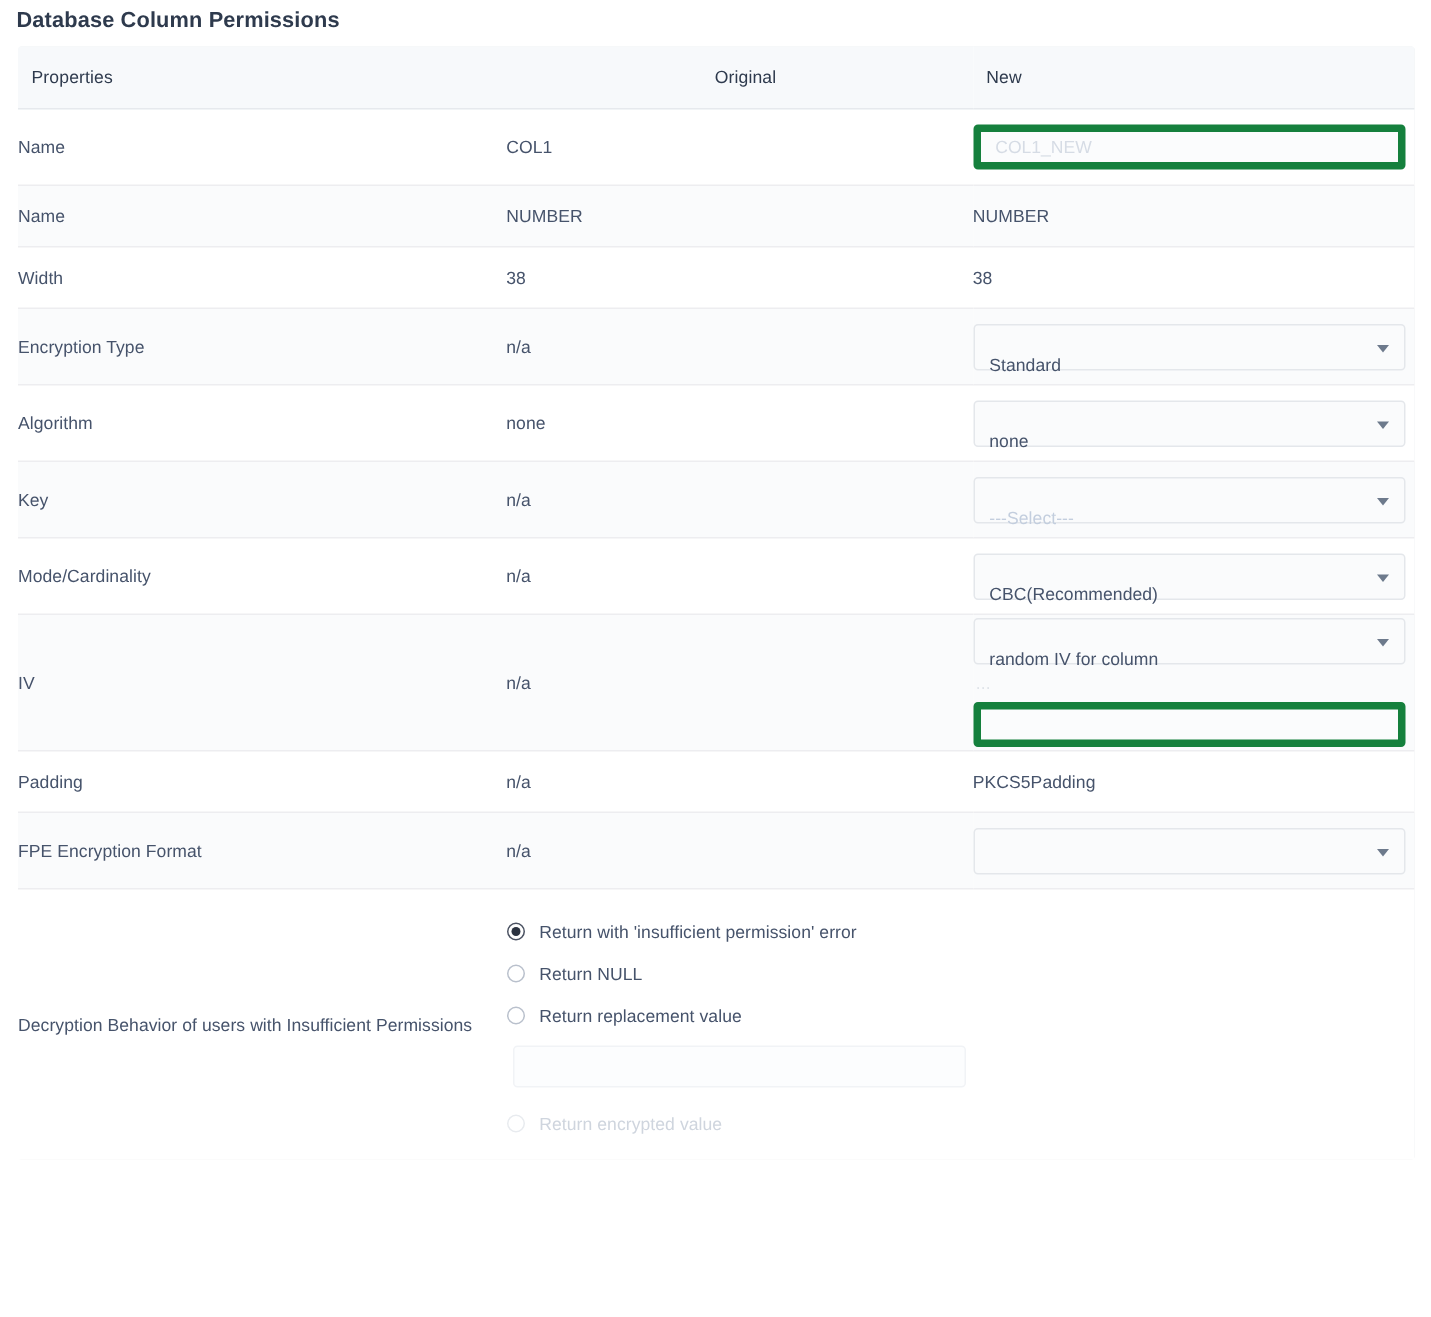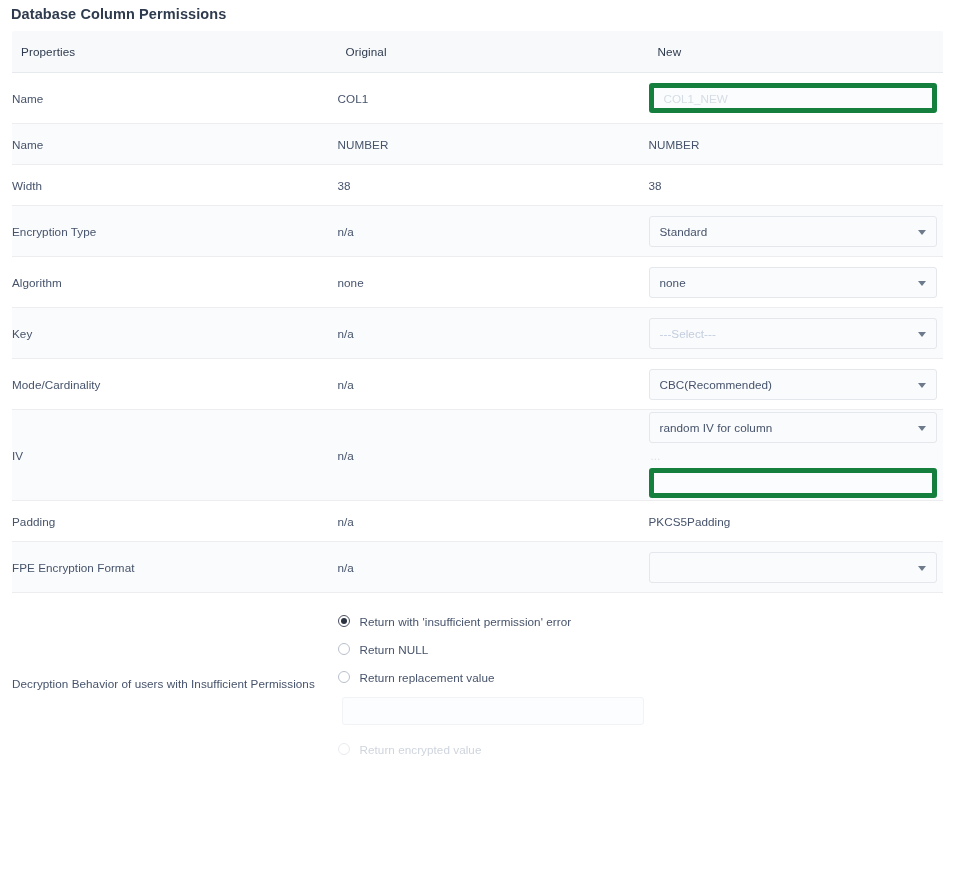--- a/index.html
+++ b/index.html
@@ -51,21 +51,21 @@
     font-size: 11.7px;
     font-weight: normal;
     color: #2e3a4d;
     text-align: left;
     padding: 14px 0 14px 0;
     border-bottom: 1px solid #e6e9ed;
     vertical-align: middle;
     letter-spacing: 0.1px;
   }
   .props-table thead th.h-prop { padding-left: 9px; }
-  .props-table thead th.h-orig { padding-left: 8px; }
+  .props-table thead th.h-orig { padding-left: 8px; text-align: center; }
   .props-table thead th.h-new  { padding-left: 9px; }
 
   .props-table tbody td {
     font-size: 11.7px;
     color: #46536b;
     vertical-align: middle;
     border-bottom: 1px solid #ededf0;
     padding: 0;
     letter-spacing: 0.05px;
   }
@@ -105,21 +105,21 @@
     box-sizing: border-box;
     width: 288px;
     height: 31px;
     border: 1px solid #e4e7eb;
     border-radius: 3px;
     background: #fafbfc;
   }
   .sel-wrap .sel-txt {
     position: absolute;
     left: 10px;
-    top: 0;
+    top: 12px;
     line-height: 29px;
     font-size: 11.7px;
     color: #46536b;
     white-space: nowrap;
   }
   .sel-wrap.placeholder .sel-txt { color: #c3cede; }
   .sel-wrap .caret {
     position: absolute;
     right: 10px;
     top: 13px;

